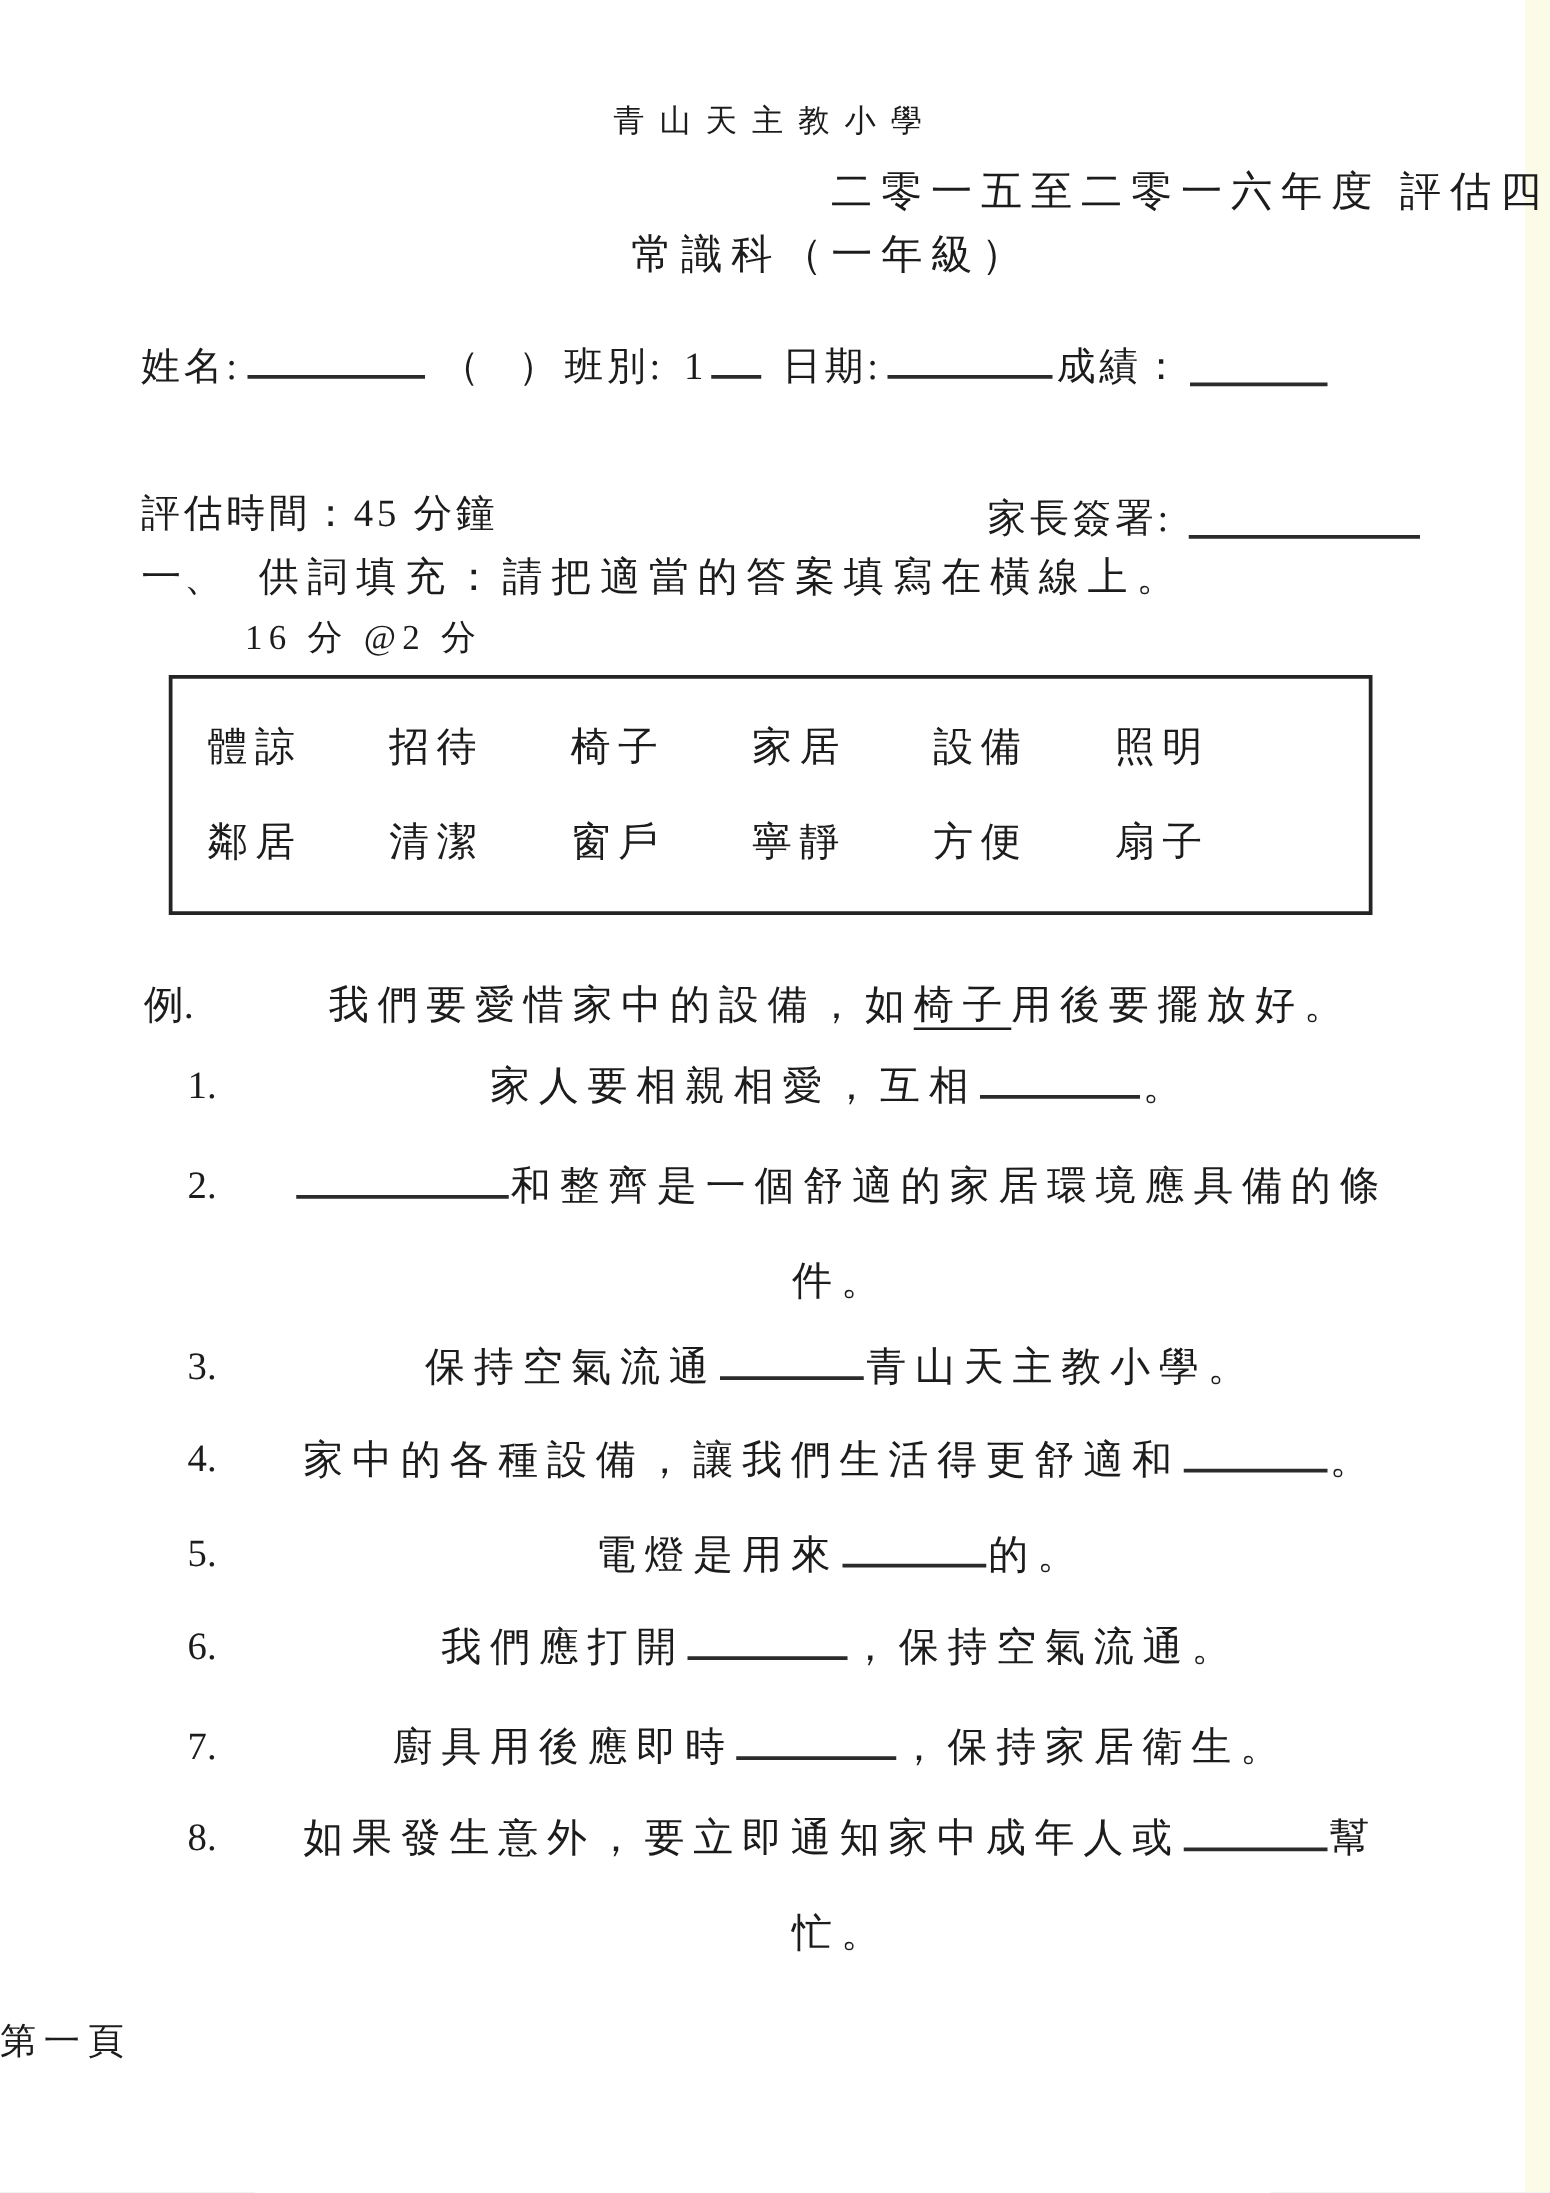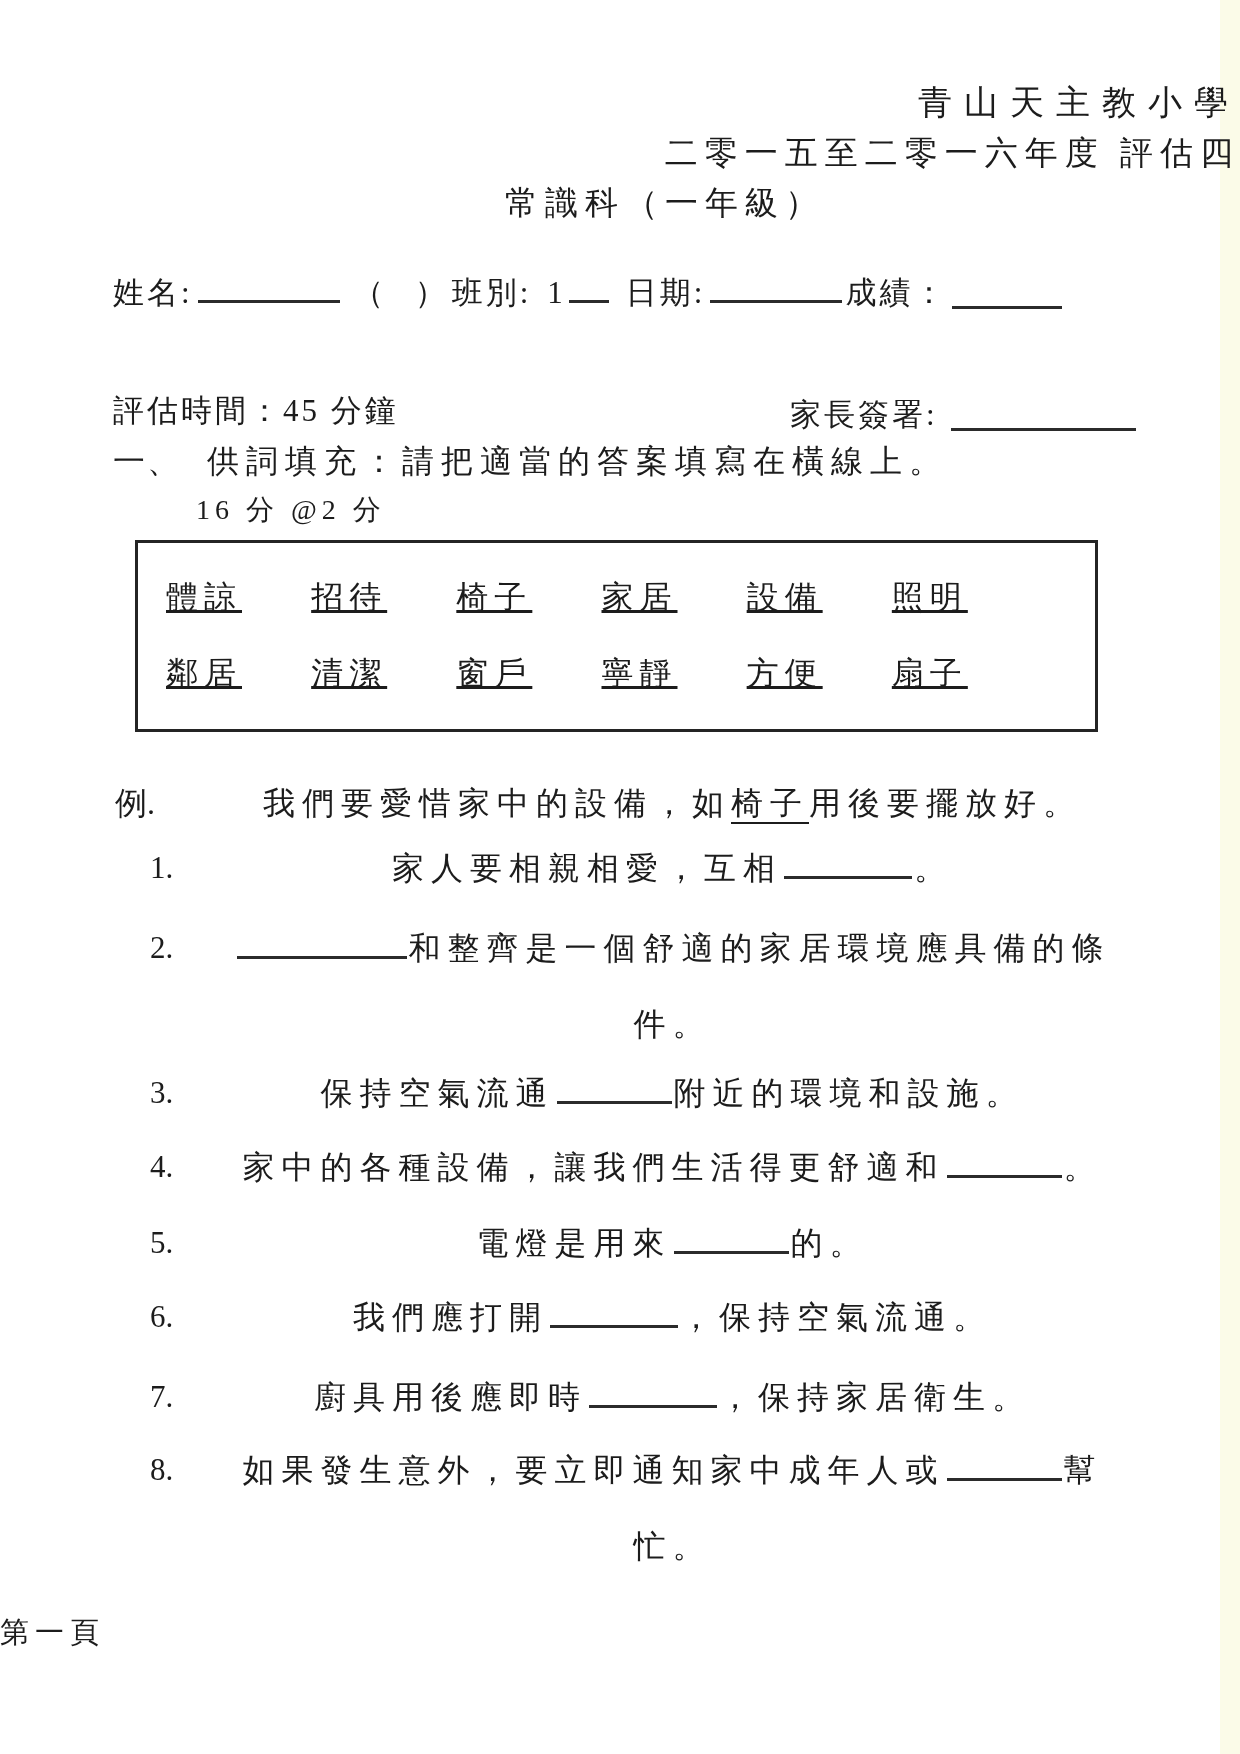--- a/index.html
+++ b/index.html
@@ -11,21 +11,21 @@
     font-family:"Liberation Serif","DejaVu Serif",serif;
     color:#1c1c1c;
     overflow:hidden;
   }
   .scan-edge{
     position:absolute;top:0;right:0;width:20px;height:1754px;
     background:#fafae4;opacity:.85;
   }
   
   .hdr{position:absolute;left:0;width:1240px;text-align:center;white-space:nowrap;}
-  .hdr-school{top:80px;font-size:34px;letter-spacing:12px;text-align:right;}
+  .hdr-school{top:80px;font-size:25px;letter-spacing:12px;}
   .hdr-year{top:131px;font-size:33px;letter-spacing:7px;text-align:right;}
   .hdr-subject{top:181px;font-size:33px;letter-spacing:7px;padding-left:45px;}
   
   .info-line{
     position:absolute;top:268px;left:113px;width:1040px;
     font-size:31px;letter-spacing:3px;white-space:nowrap;
     display:flex;align-items:baseline;
   }
   .info-line .lbl{margin-right:2px;}
   .blank{
@@ -49,21 +49,21 @@
   .sec-marks{position:absolute;top:491px;left:196px;font-size:28px;letter-spacing:5px;}
   
   .word-bank{
     position:absolute;top:540px;left:135px;width:871px;height:186px;
     border:3px solid #242424;
     display:grid;grid-template-columns:repeat(6,1fr);
     align-content:space-evenly;
     padding:0 58px 0 28px;
     font-size:32px;letter-spacing:6px;
   }
-  .word-bank span{white-space:nowrap;text-decoration:underline;}
+  .word-bank span{white-space:nowrap;}
   
   .qrow{position:absolute;left:150px;display:flex;align-items:flex-start;}
   .ex-row{left:115px;}
   .qnum{width:65px;font-size:31px;line-height:76px;letter-spacing:0;flex:none;}
   .ex-num{width:100px;font-size:32px;}
   .qtext{width:915px;font-size:32px;letter-spacing:7px;line-height:76px;text-align:center;}
   .q-blank{
     display:inline-block;height:30px;width:115px;
     border-bottom:3px solid #2b2b2b;
     vertical-align:baseline;margin:0 2px;
@@ -137,21 +137,21 @@
     <span class="qtext"><span>家人要相親相愛，互相</span><span class="q-blank w-md"></span><span>。</span></span>
   </div>
 
   <div class="qrow" style="top:910px;">
     <span class="qnum">2.</span>
     <span class="qtext"><span></span><span class="q-blank w-lg"></span><span>和整齊是一個舒適的家居環境應具備的條件。</span></span>
   </div>
 
   <div class="qrow" style="top:1055px;">
     <span class="qnum">3.</span>
-    <span class="qtext"><span>保持空氣流通</span><span class="q-blank"></span><span>附近的環境和設施。</span></span>
+    <span class="qtext"><span>保持空氣流通</span><span class="q-blank"></span><span>青山天主教小學。</span></span>
   </div>
 
   <div class="qrow" style="top:1129px;">
     <span class="qnum">4.</span>
     <span class="qtext"><span>家中的各種設備，讓我們生活得更舒適和</span><span class="q-blank"></span><span>。</span></span>
   </div>
 
   <div class="qrow" style="top:1205px;">
     <span class="qnum">5.</span>
     <span class="qtext"><span>電燈是用來</span><span class="q-blank"></span><span>的。</span></span>

